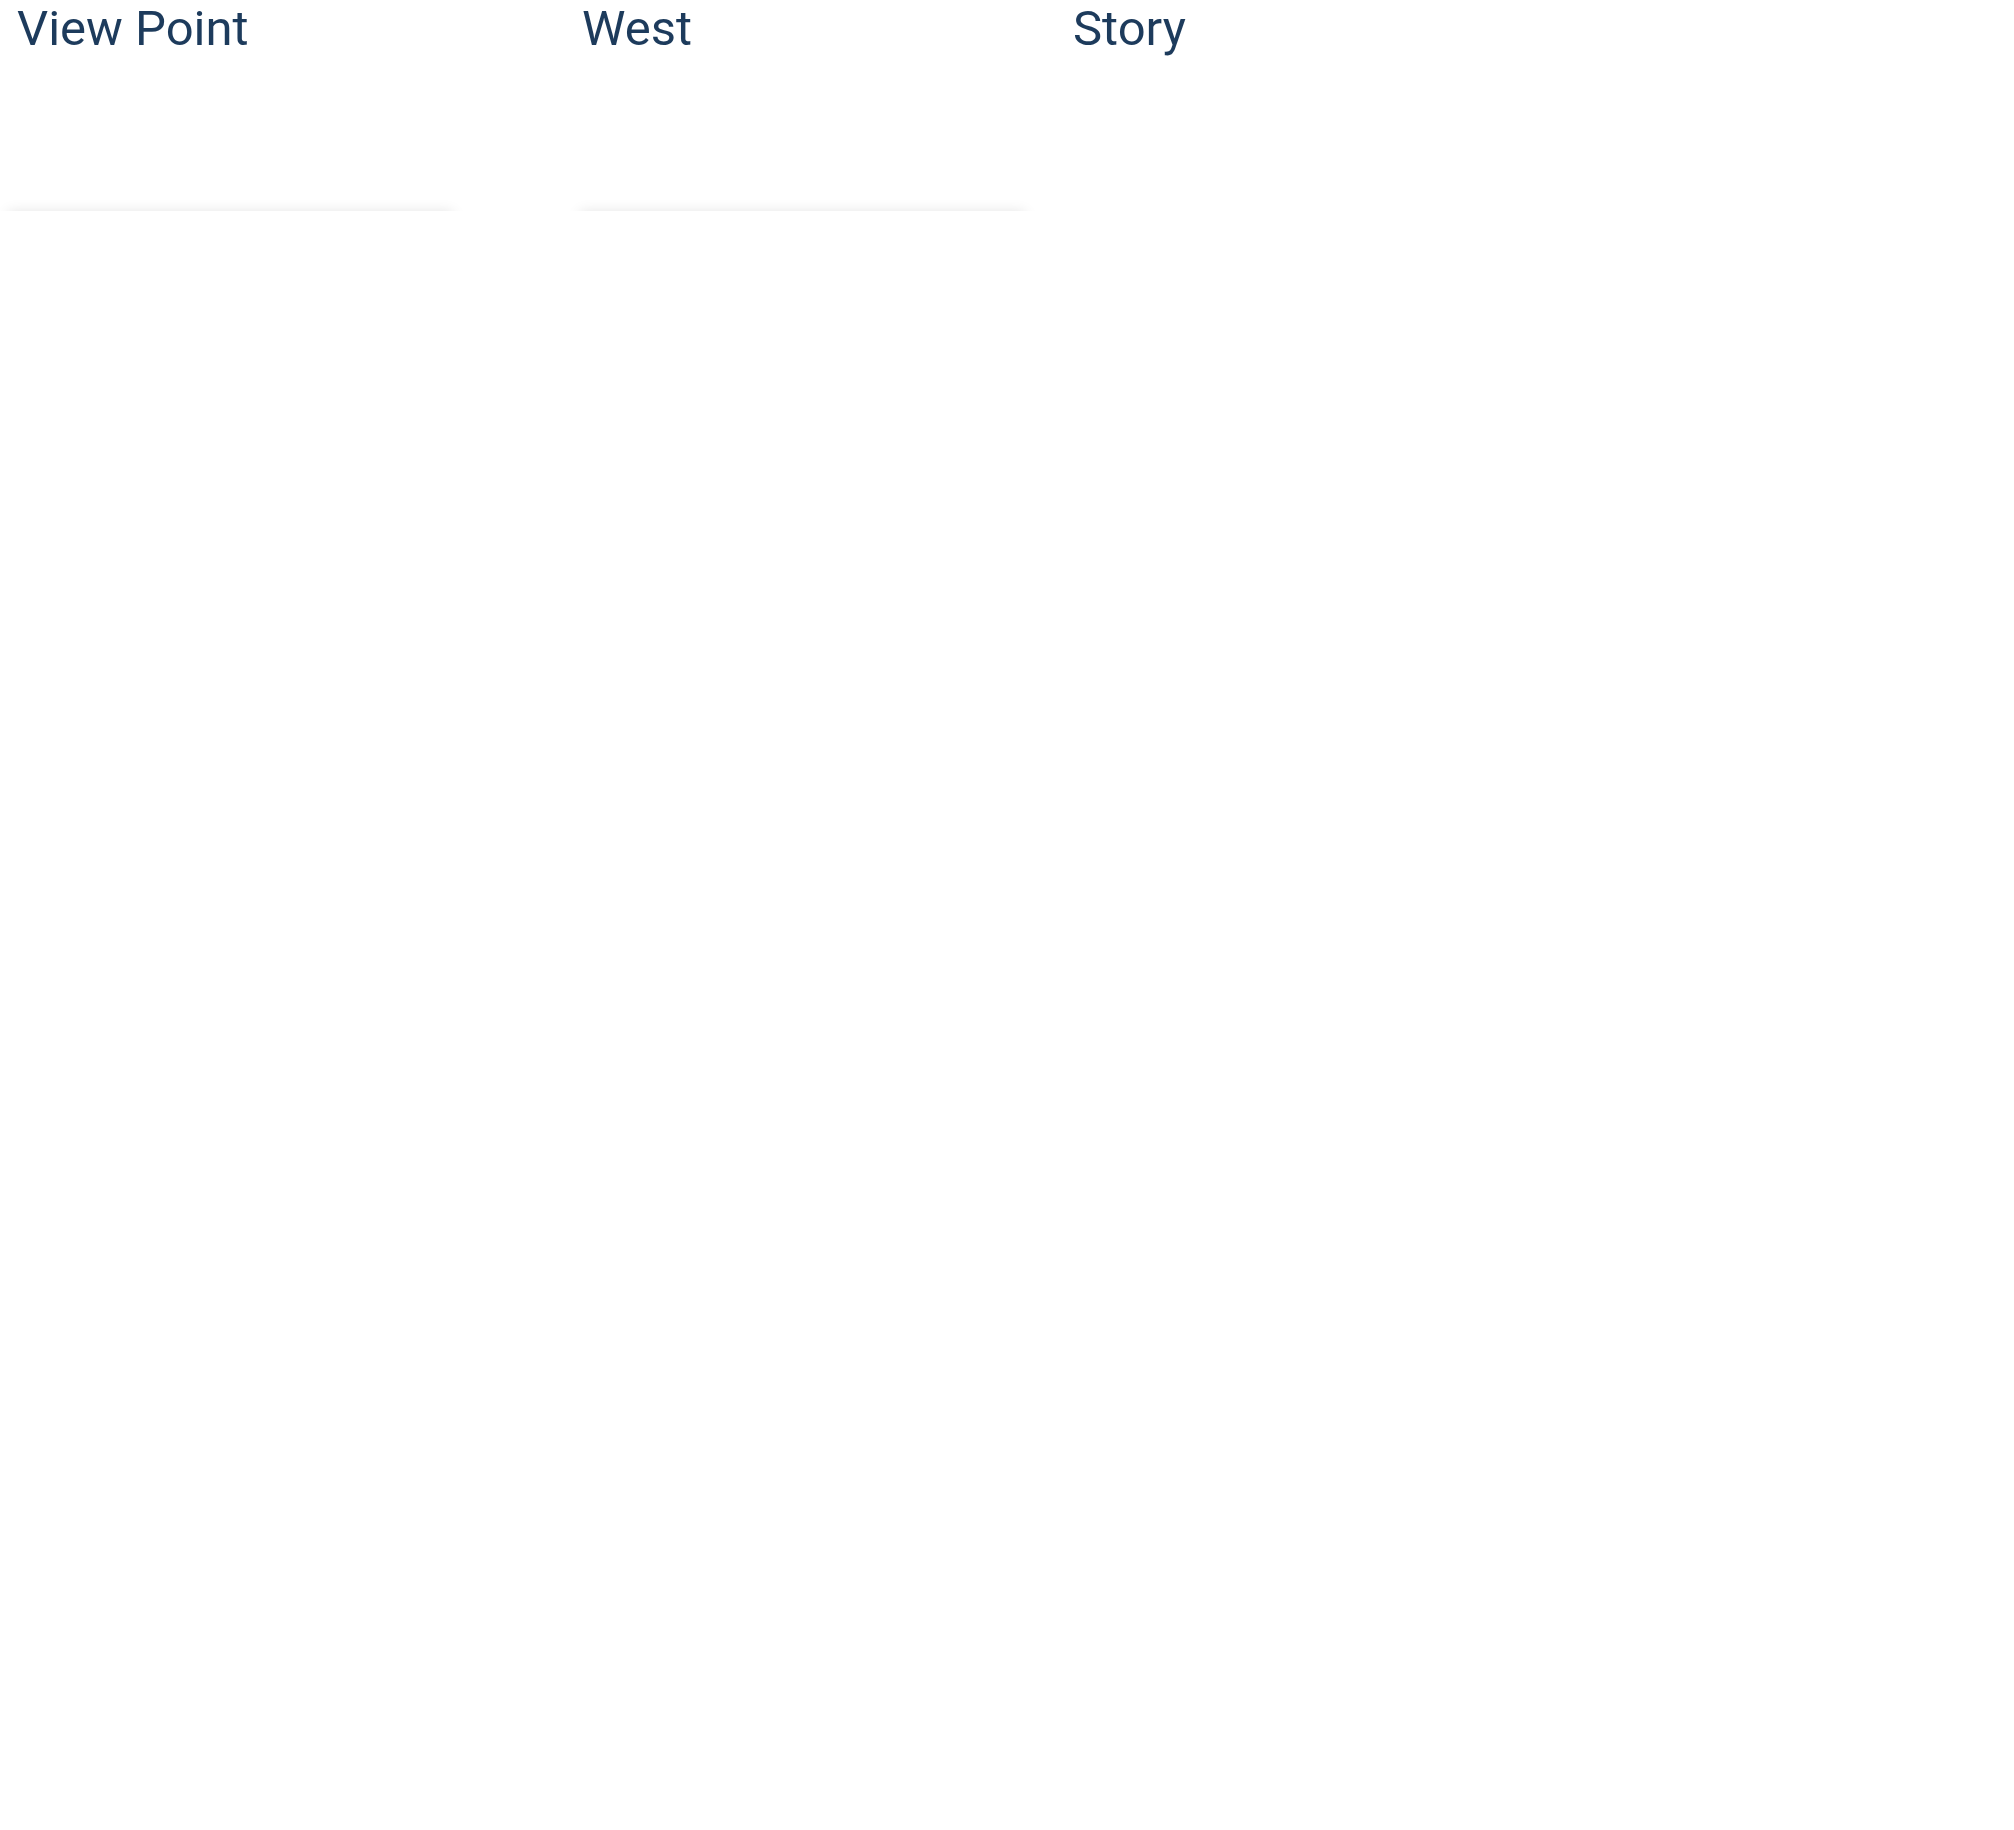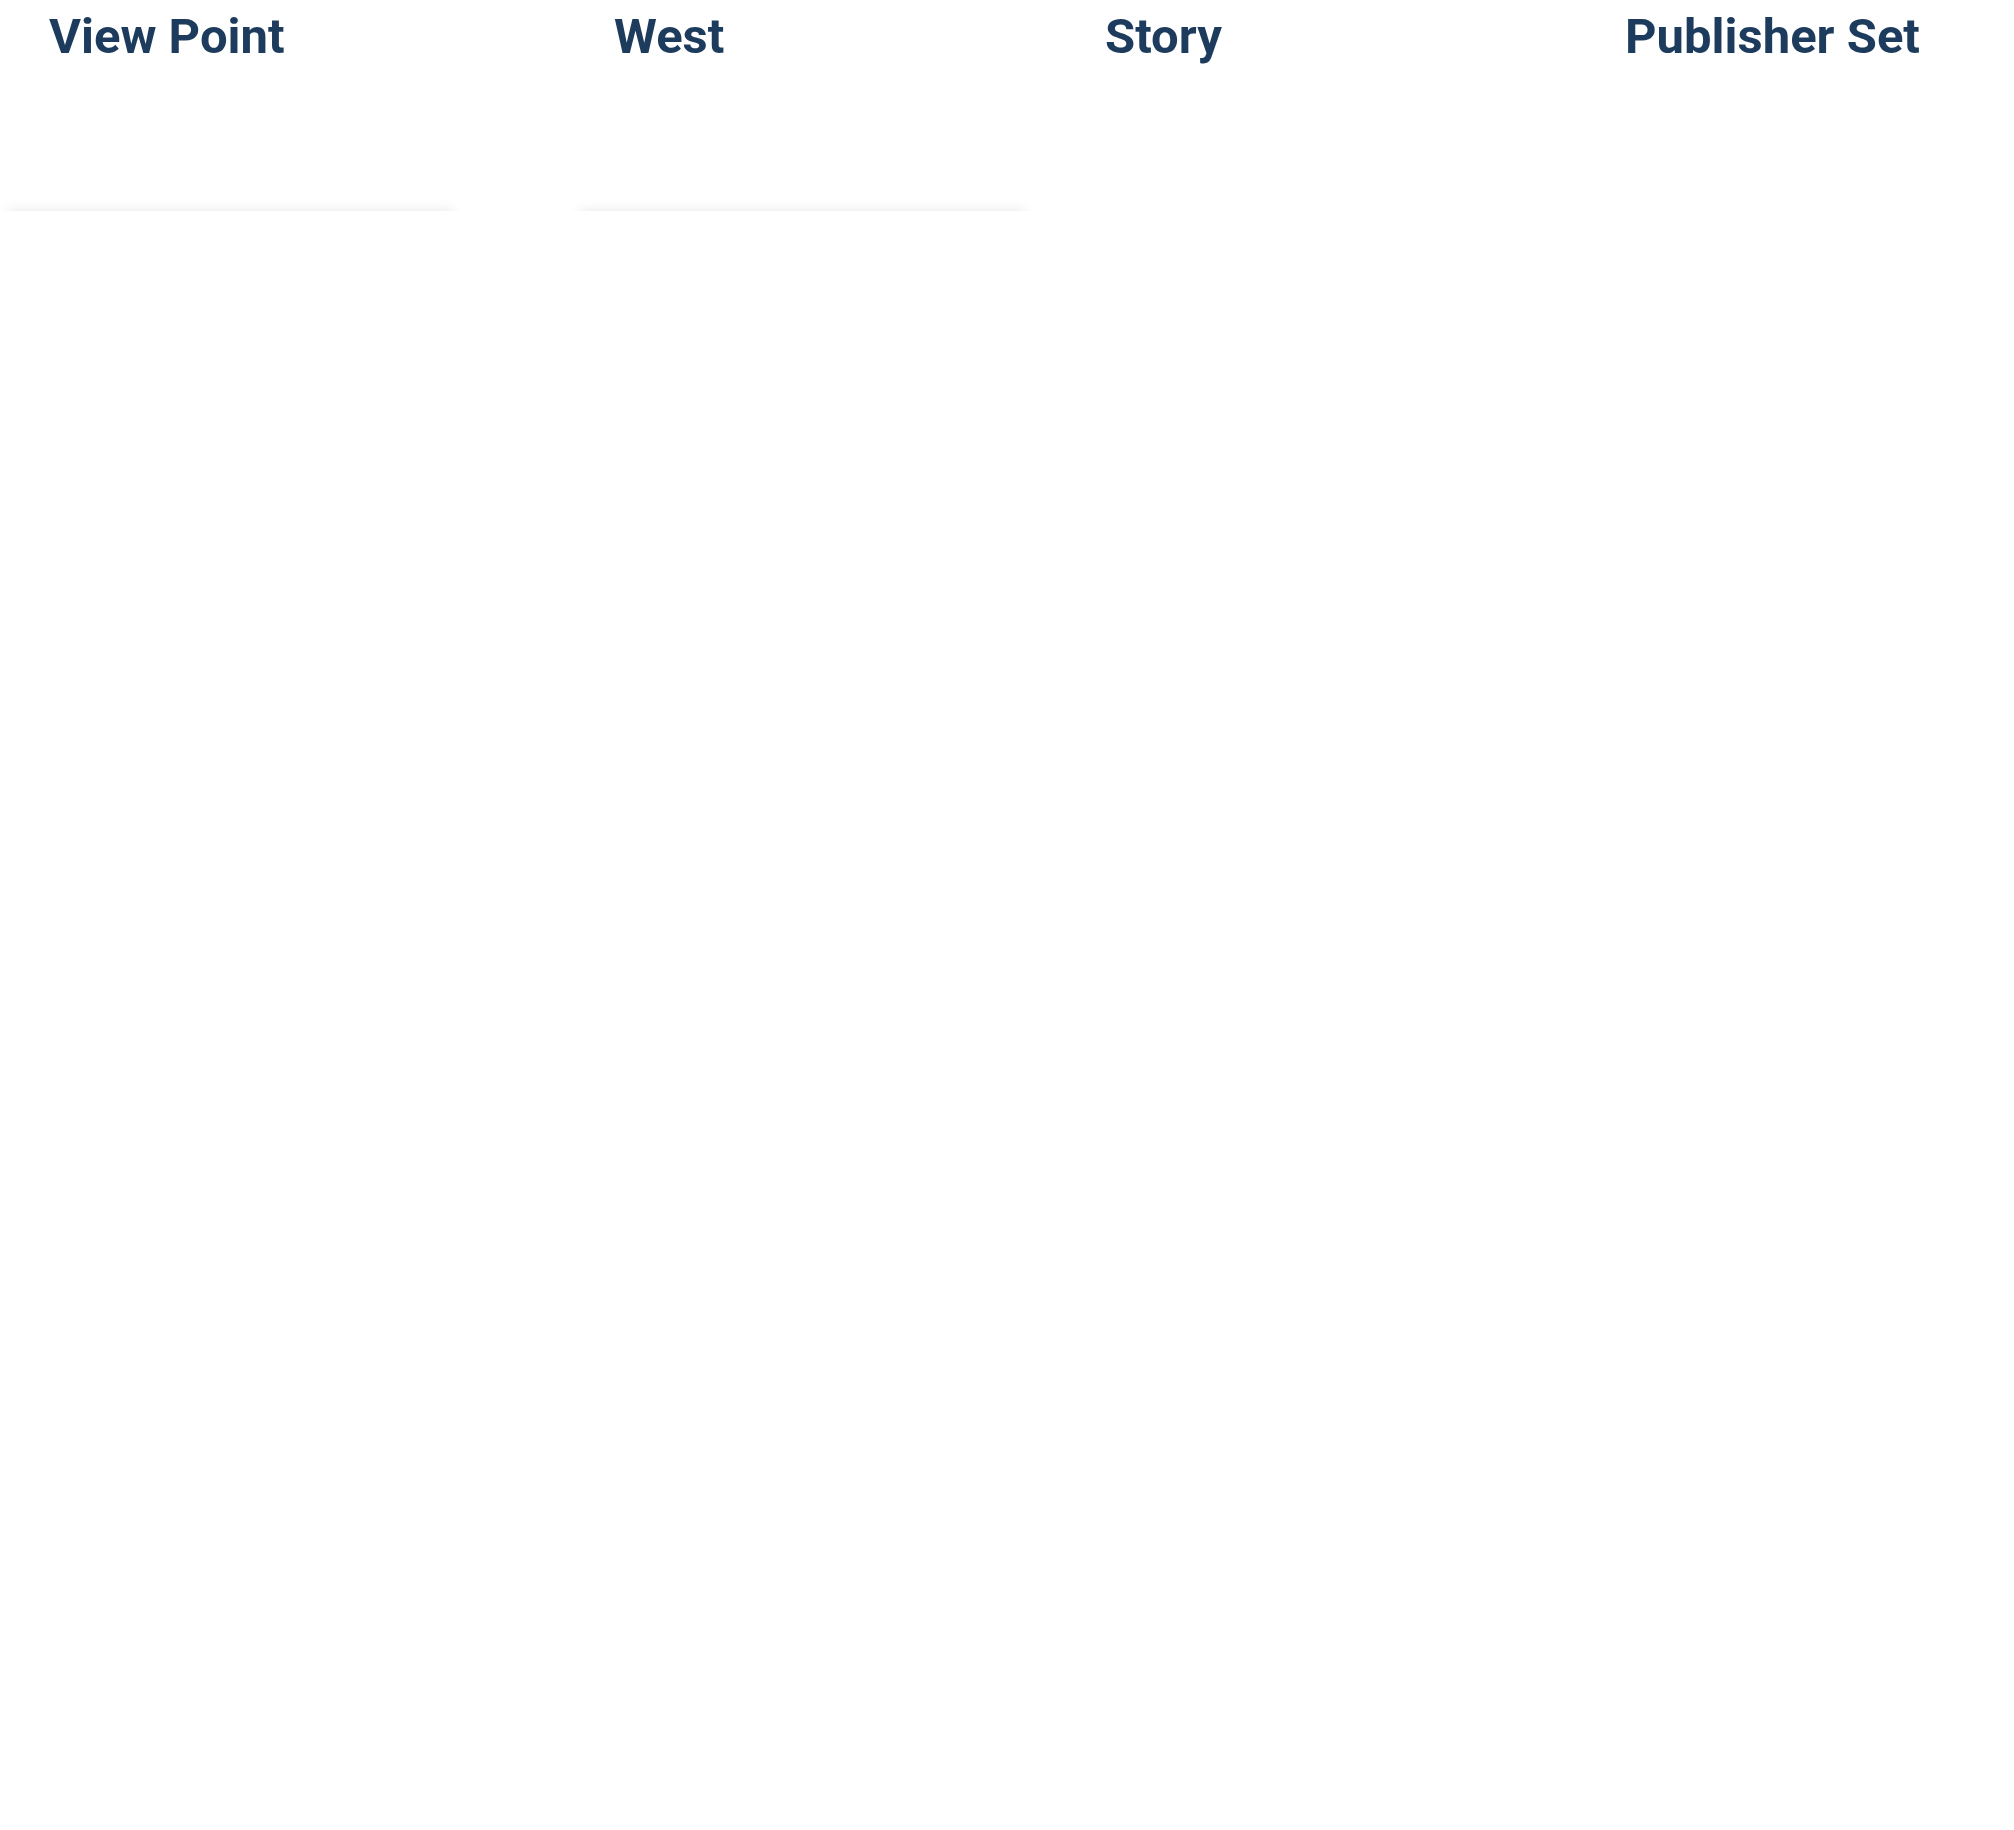--- a/index.html
+++ b/index.html
@@ -16,24 +16,23 @@
     }
     .header-row {
       display: flex;
       position: relative;
       height: 76px;
       margin-bottom: 135px;
     }
     .header-label {
       position: absolute;
       font-size: 49px;
-      font-weight: 700;
+      font-weight: 400;
       color: #1d3b5c;
-      top: 8px;
-      margin-left: 32px;
+      top: 0;
     }
     .panels-row {
       display: flex;
       position: relative;
       align-items: flex-start;
       padding-top: 0;
     }
     .panel {
       background: #ffffff;
       border-radius: 1.7px;
@@ -255,21 +254,20 @@
       pointer-events: none;
     }
   </style>
 </head>
 <body>
 
 <div class="header-row">
   <div class="header-label" style="left:17px;">View Point</div>
   <div class="header-label" style="left:582px;">West</div>
   <div class="header-label" style="left:1073px;">Story</div>
-  <div class="header-label" style="left:1593px;">Publisher Set</div>
 </div>
 
 <div class="panels-row">
 
   <div class="panel" style="left:8.4px; top:0; width:445px;">
     <div class="toolbar">
       <div class="toolbar-icon active">
         <svg viewBox="0 0 24 24">
             <path d="M3 11 L12 4 L21 11 V20 H3 Z"></path>
           </svg>

